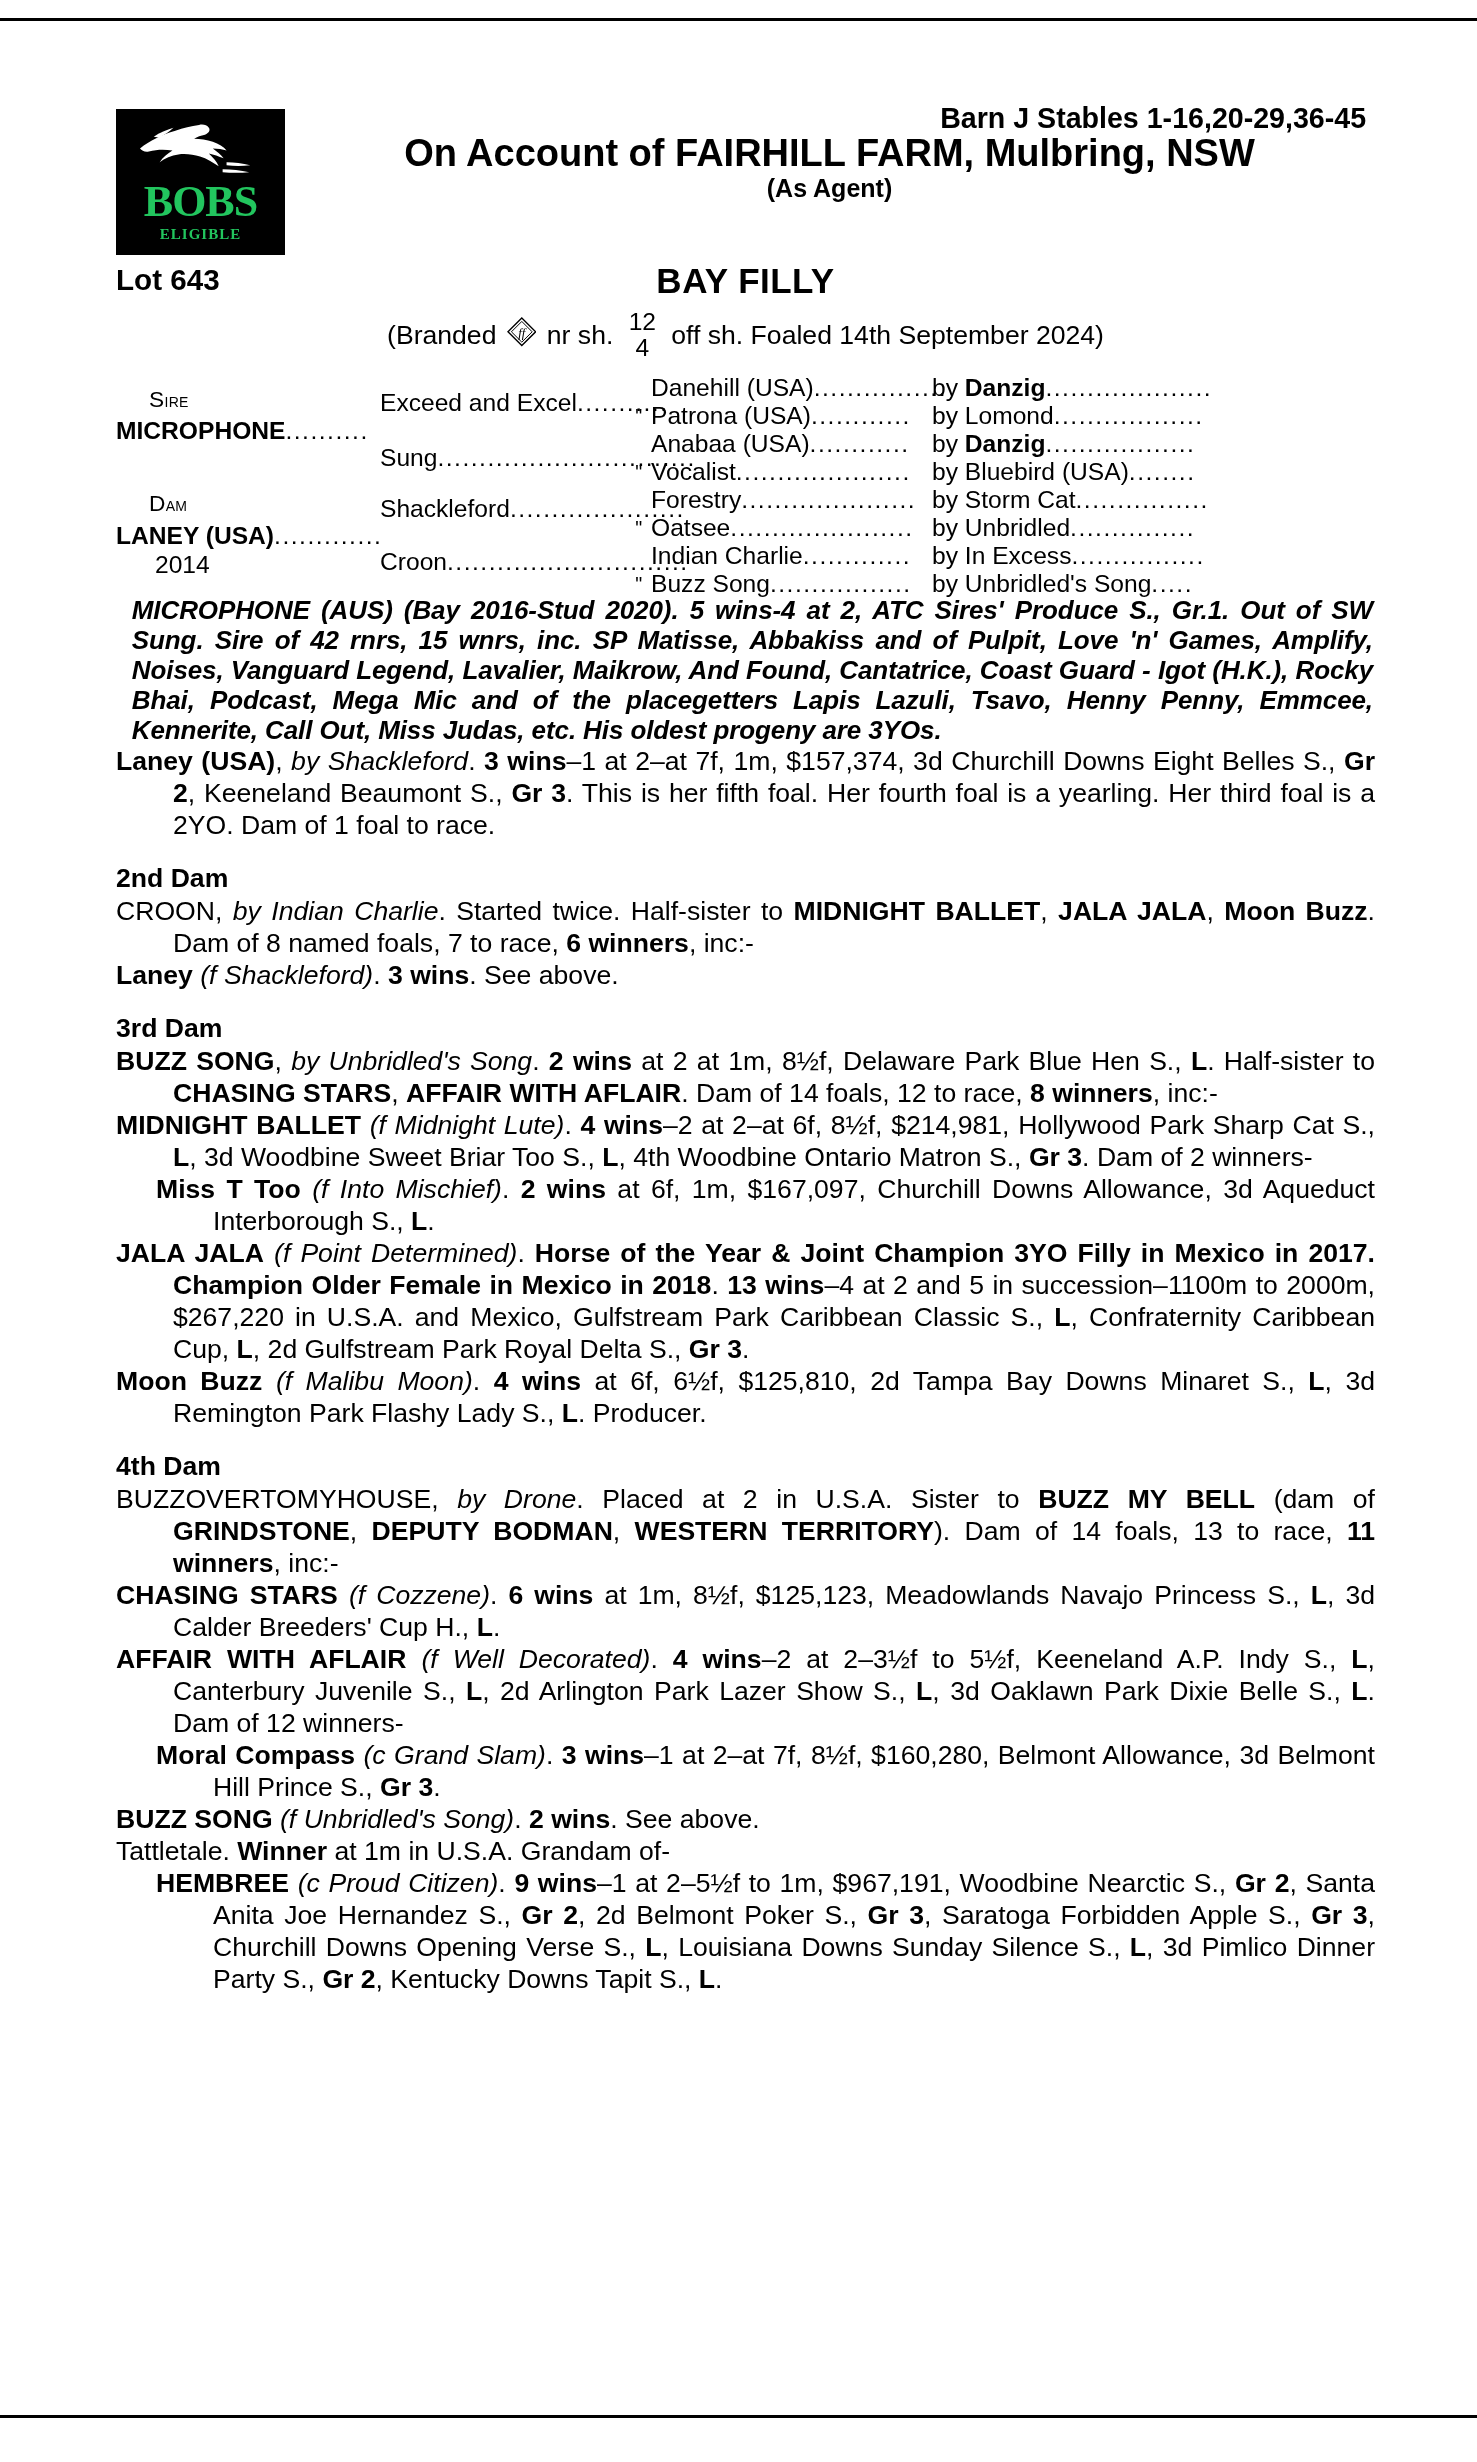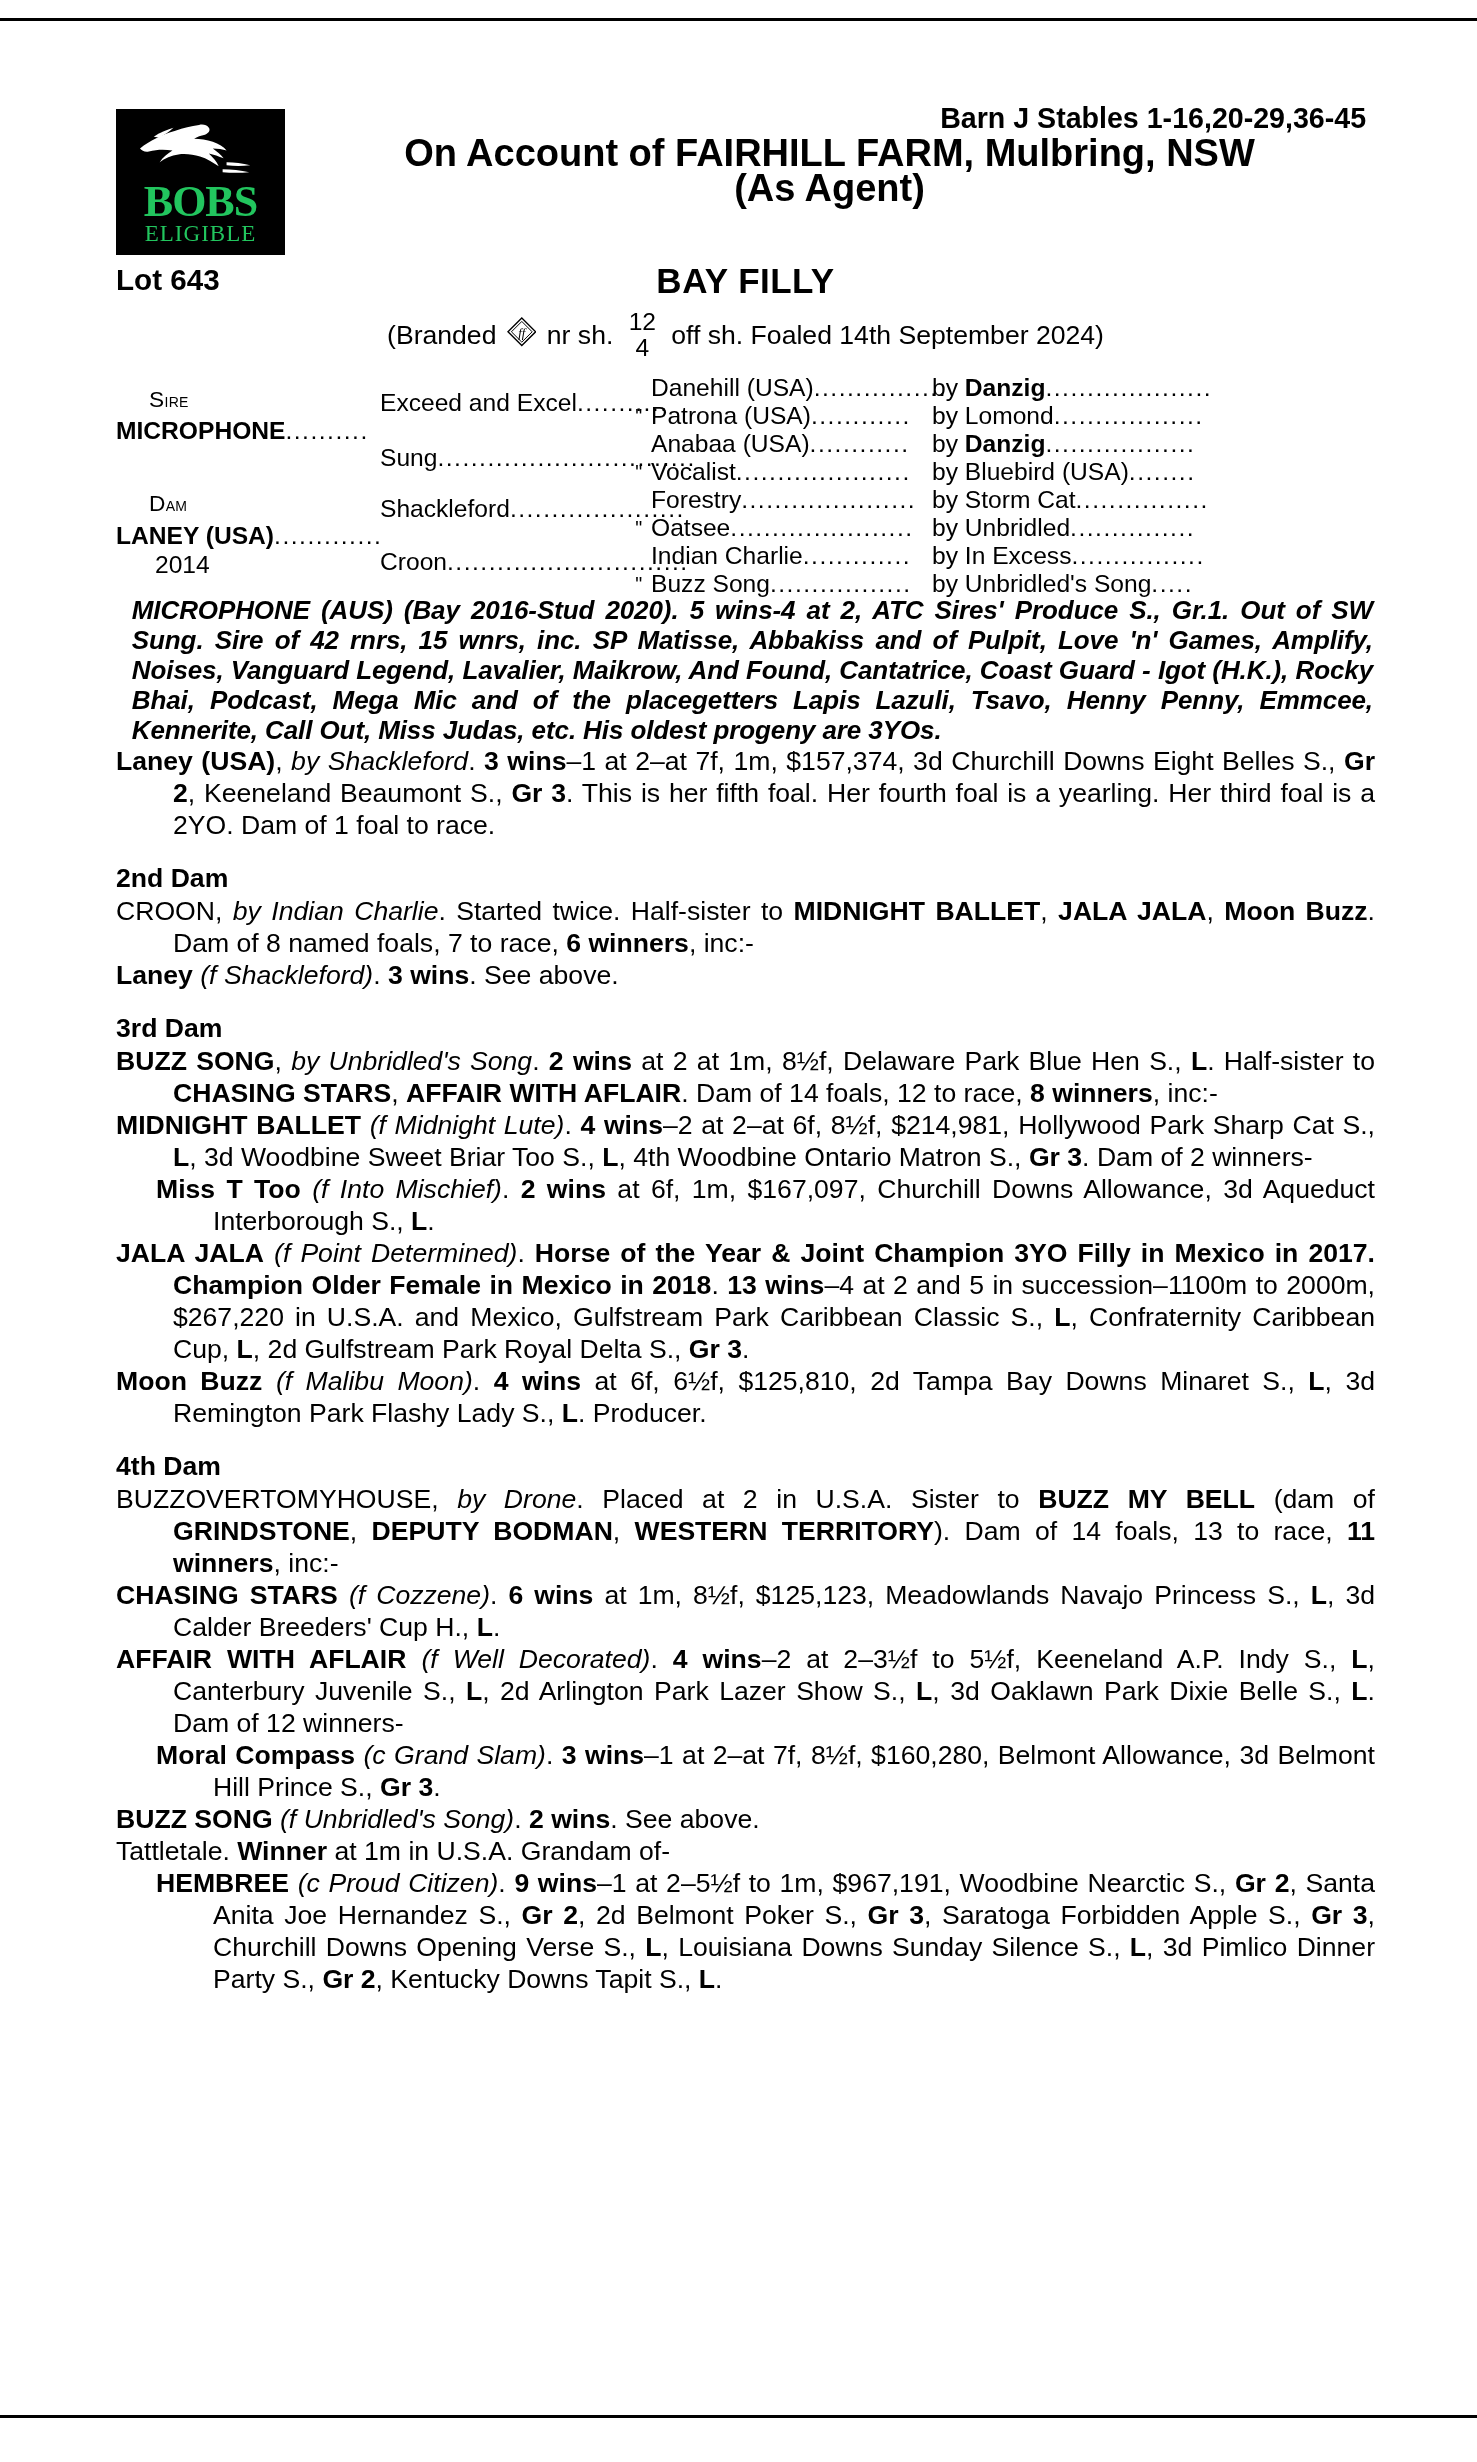--- a/index.html
+++ b/index.html
@@ -66,23 +66,24 @@
   }
   .bobs-word {
     font-family: "Liberation Serif", serif;
     font-weight: bold;
     font-size: 44px;
     line-height: 43px;
     letter-spacing: -1px;
   }
   .bobs-sub {
     font-family: "Liberation Serif", serif;
-    font-size: 23px;
+    font-size: 15px;
     line-height: 22.7px;
     letter-spacing: 1px;
+    font-weight: bold;
   }
   .header-lines {
     position: absolute;
     left: 169px;
     top: 5.9px;
     width: 1089px;
     text-align: center;
   }
   .barn-line {
     font-weight: bold;
@@ -94,21 +95,21 @@
   }
   .account-line {
     font-weight: bold;
     font-size: 38px;
     line-height: 35px;
     text-align: center;
     white-space: nowrap;
   }
   .agent-line {
     font-weight: bold;
-    font-size: 38px;
+    font-size: 25px;
     line-height: 35px;
     text-align: center;
   }
 
   
   .title-row {
     position: relative;
     height: 49px;
     margin-top: 2px;
   }

